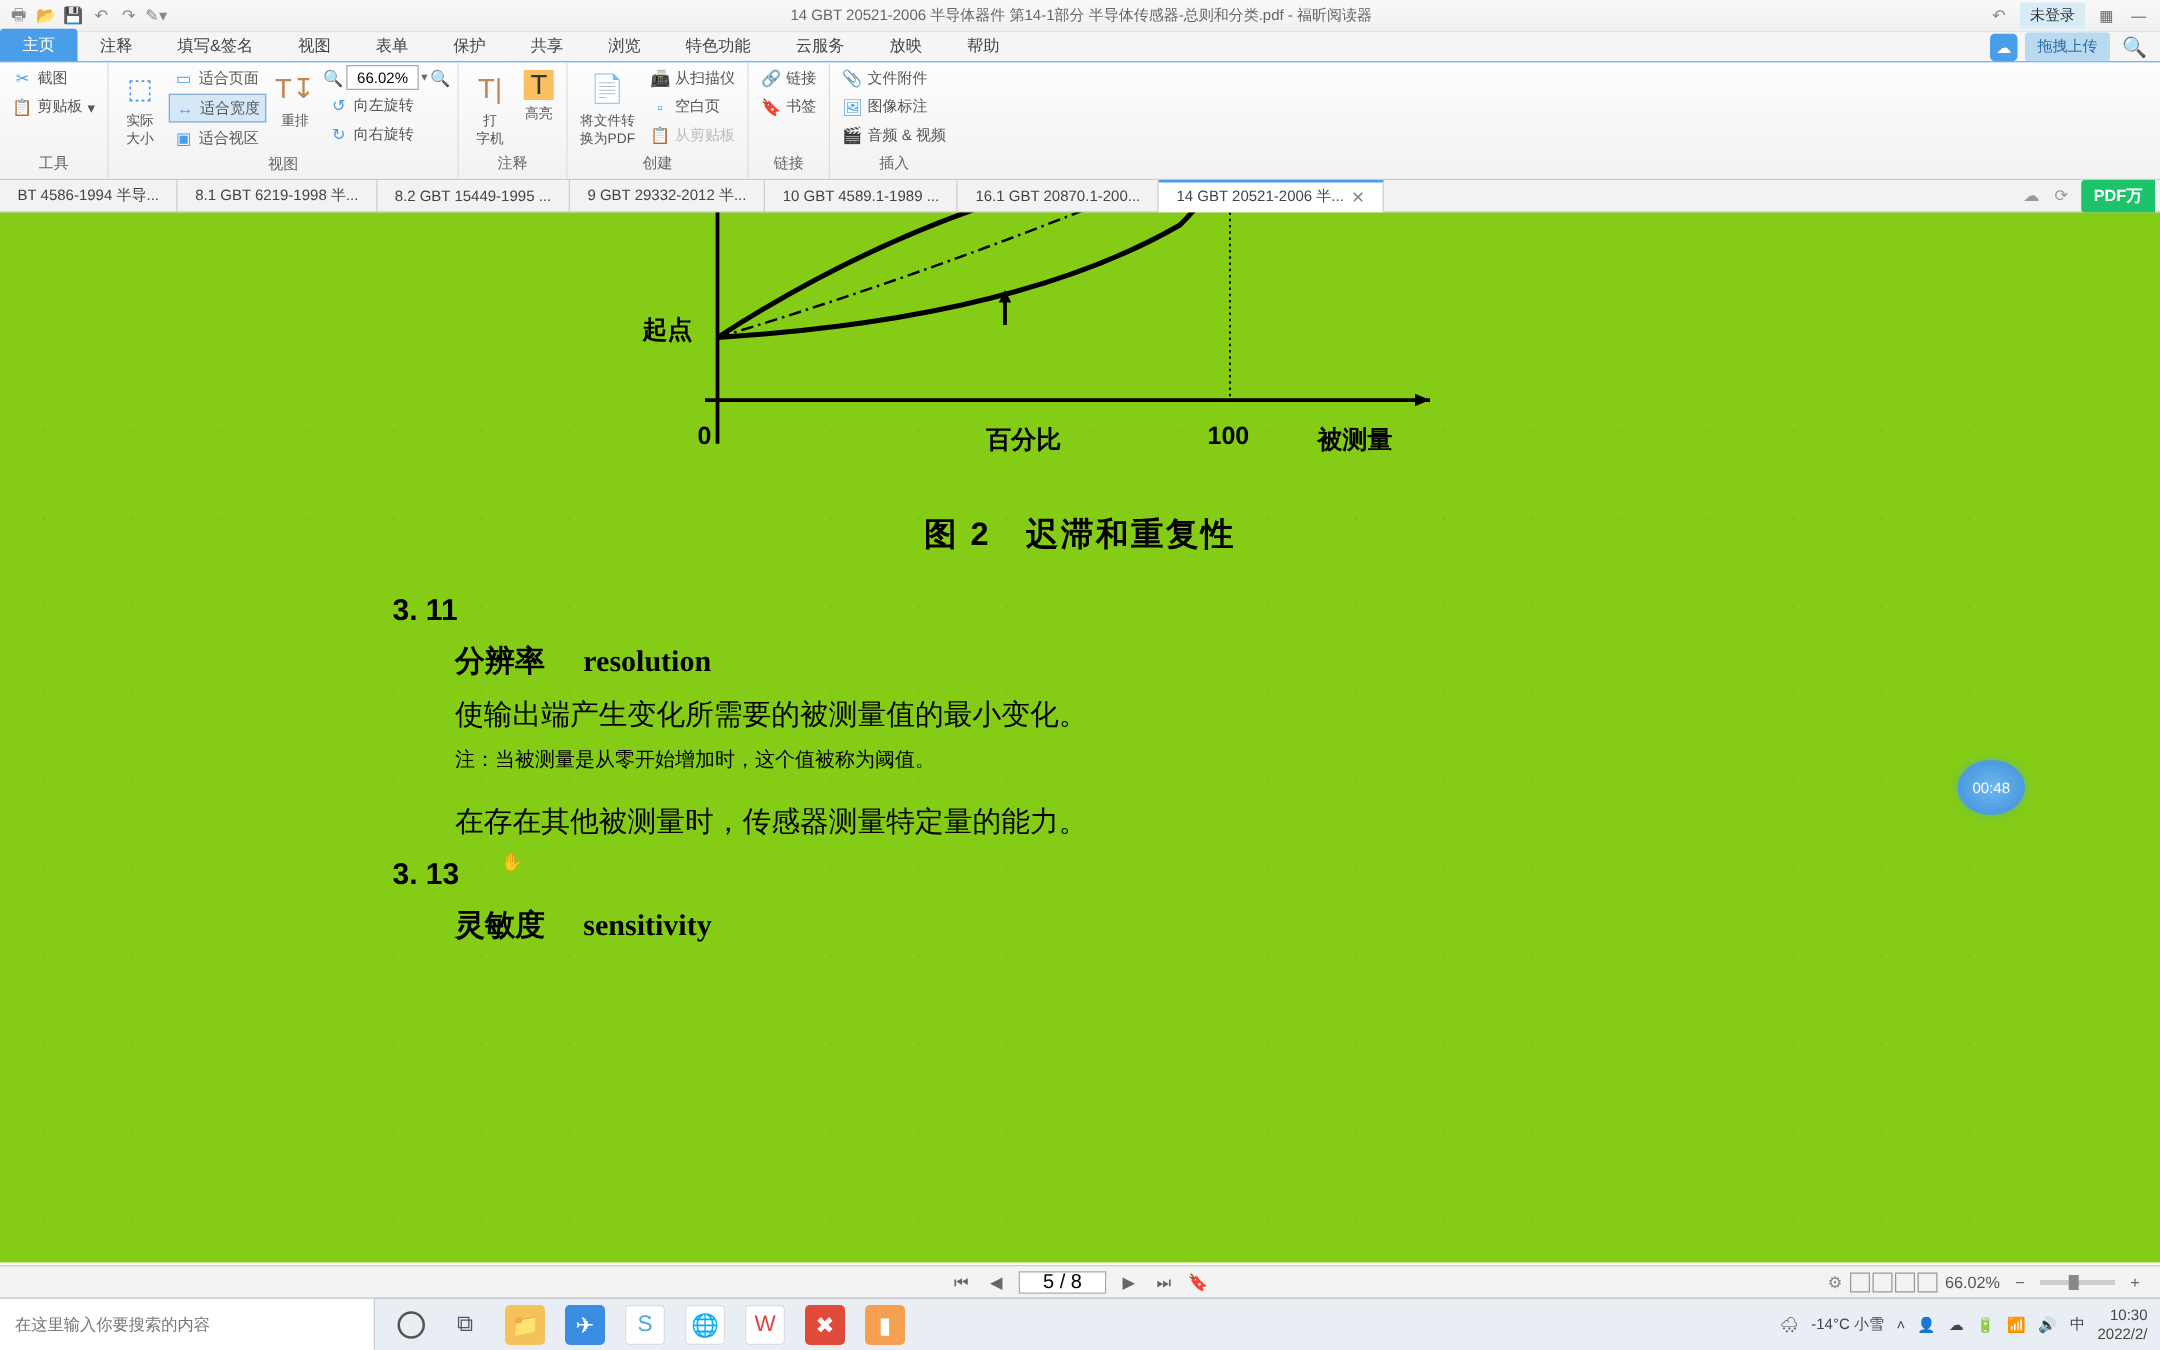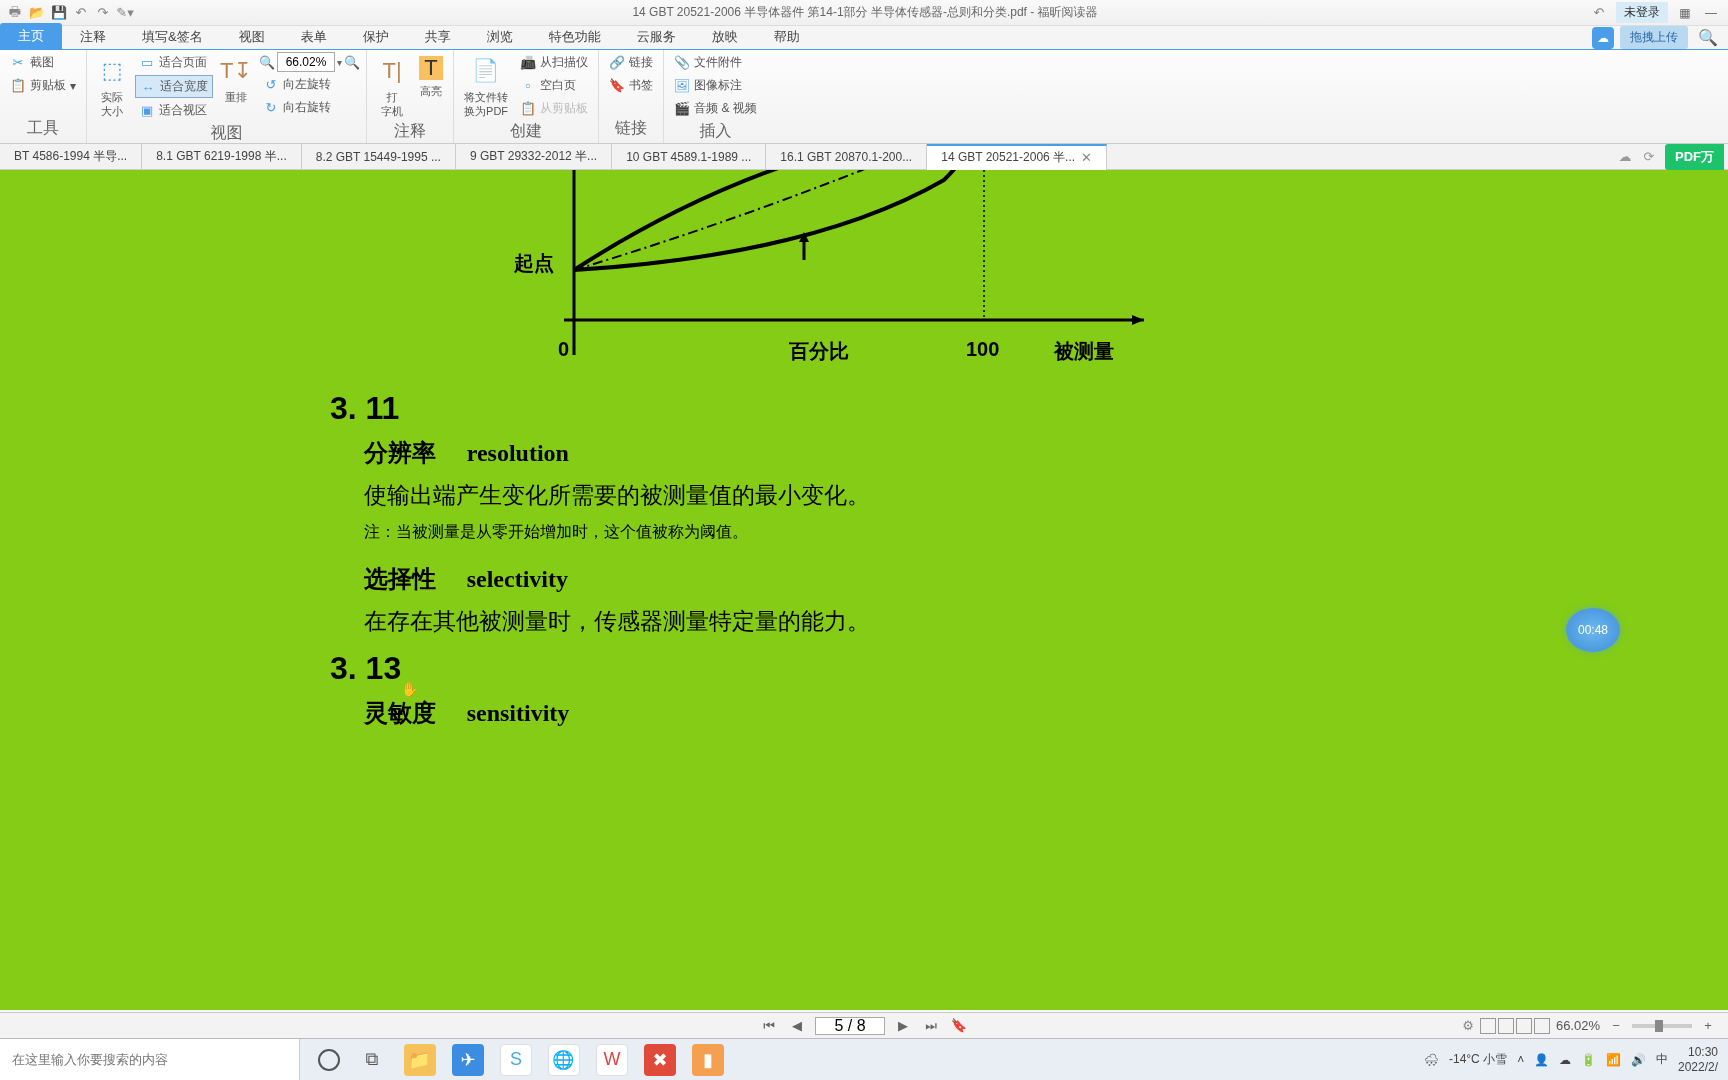--- a/index.html
+++ b/index.html
@@ -20,21 +20,21 @@
 .menu-tab.active { background: #4a9de8; color: #fff; border-radius: 3px 3px 0 0; padding: 4px 18px; }
 .menubar-right { margin-left: auto; display: flex; align-items: center; gap: 6px; padding-right: 6px; }
 .upload-pill { background: #b8d9f0; color: #2a6aa8; padding: 3px 10px; border-radius: 3px; font-size: 12px; display: flex; align-items: center; gap: 4px; }
 .cloud-badge { background: #4a9de8; color: #fff; width: 22px; height: 22px; border-radius: 4px; display: flex; align-items: center; justify-content: center; font-size: 12px; }
 .search-icon { color: #888; font-size: 16px; padding: 0 4px; }
 
 
 .ribbon { height: 94px; background: linear-gradient(#fdfdfd,#f2f2f2); border-bottom: 1px solid #ccc; display: flex; font-size: 12px; color: #555; }
 .ribbon-group { border-right: 1px solid #ddd; display: flex; flex-direction: column; padding: 2px 6px; }
 .ribbon-group .items { flex: 1; display: flex; align-items: flex-start; gap: 4px; }
-.ribbon-group .label { text-align: center; font-size: 16px; color: #666; padding: 2px 0; }
+.ribbon-group .label { text-align: center; font-size: 12px; color: #666; padding: 2px 0; }
 .rbtn { display: flex; align-items: center; gap: 4px; padding: 2px 4px; font-size: 12px; color: #555; }
 .rbtn.v { flex-direction: column; text-align: center; padding: 4px 4px 0; font-size: 11px; line-height: 1.3; }
 .rbtn.sel { background: #d4e8f7; border: 1px solid #8ac; }
 .ricon { width: 16px; height: 16px; display: inline-flex; align-items: center; justify-content: center; color: #4a9de8; font-size: 13px; }
 .ricon.lg { width: 30px; height: 30px; font-size: 22px; }
 .zoom-box { display: flex; align-items: center; gap: 2px; }
 .zoom-input { width: 58px; height: 20px; border: 1px solid #aaa; font-size: 12px; text-align: center; background: #fff; }
 .col { display: flex; flex-direction: column; gap: 2px; }
 
 
@@ -55,21 +55,21 @@
 .graph .t { position: absolute; font-size: 20px; font-weight: bold; font-family: "SimHei","Heiti SC",sans-serif; }
 .graph .qd { left: -50px; top: 130px; }
 .graph .zero { left: -6px; top: 218px; }
 .graph .pct { left: 225px; top: 218px; }
 .graph .hun { left: 402px; top: 218px; }
 .graph .bcl { left: 490px; top: 218px; }
 
 .figcap { text-align: center; font-size: 26px; font-weight: bold; margin: 30px 0 30px 0; font-family: "SimHei","Heiti SC",sans-serif; letter-spacing: 2px; }
 
 .sect { margin-left: 0; }
-.secnum { font-size: 32px; font-weight: bold; margin: 10px 16px; }
+.secnum { font-size: 24px; font-weight: bold; margin: 10px 0; }
 .term { font-size: 24px; font-weight: bold; margin: 8px 0 8px 50px; }
 .term .en { margin-left: 24px; font-family: "Times New Roman",serif; }
 .body { font-size: 23px; margin: 8px 0 8px 50px; line-height: 1.6; }
 .note { font-size: 16px; margin: 6px 0 20px 50px; }
 
 
 .speckle { position: absolute; inset: 0; pointer-events: none; background-image: radial-gradient(rgba(0,0,0,0.25) 0.6px, transparent 0.6px); background-size: 70px 70px; opacity: 0.25; }
 
 
 .cursor { position: absolute; left: 401px; top: 511px; font-size: 14px; color: #333; pointer-events: none; }
@@ -330,36 +330,33 @@
         <line x1="240" y1="140" x2="240" y2="116" stroke="#000" stroke-width="3"></line>
         <polygon points="240,112 235,122 245,122" fill="#000"></polygon>
       </svg>
       <span class="t qd">起点</span>
       <span class="t zero">0</span>
       <span class="t pct">百分比</span>
       <span class="t hun">100</span>
       <span class="t bcl">被测量</span>
     </div>
 
+    <div class="figcap">图 2　迟滞和重复性</div>
 
     <div class="sect">
       <div class="secnum">3. 11</div>
       <div class="term">
         <span>分辨率</span>
         <span class="en">resolution</span>
       </div>
       <div class="body">使输出端产生变化所需要的被测量值的最小变化。</div>
       <div class="note">注：当被测量是从零开始增加时，这个值被称为阈值。</div>
     </div>
 
     <div class="sect">
-      <div class="term">
-        <span>选择性</span>
-        <span class="en">selectivity</span>
-      </div>
       <div class="body">在存在其他被测量时，传感器测量特定量的能力。</div>
     </div>
 
     <div class="sect">
       <div class="secnum">3. 13</div>
       <div class="term">
         <span>灵敏度</span>
         <span class="en">sensitivity</span>
       </div>
     </div>

